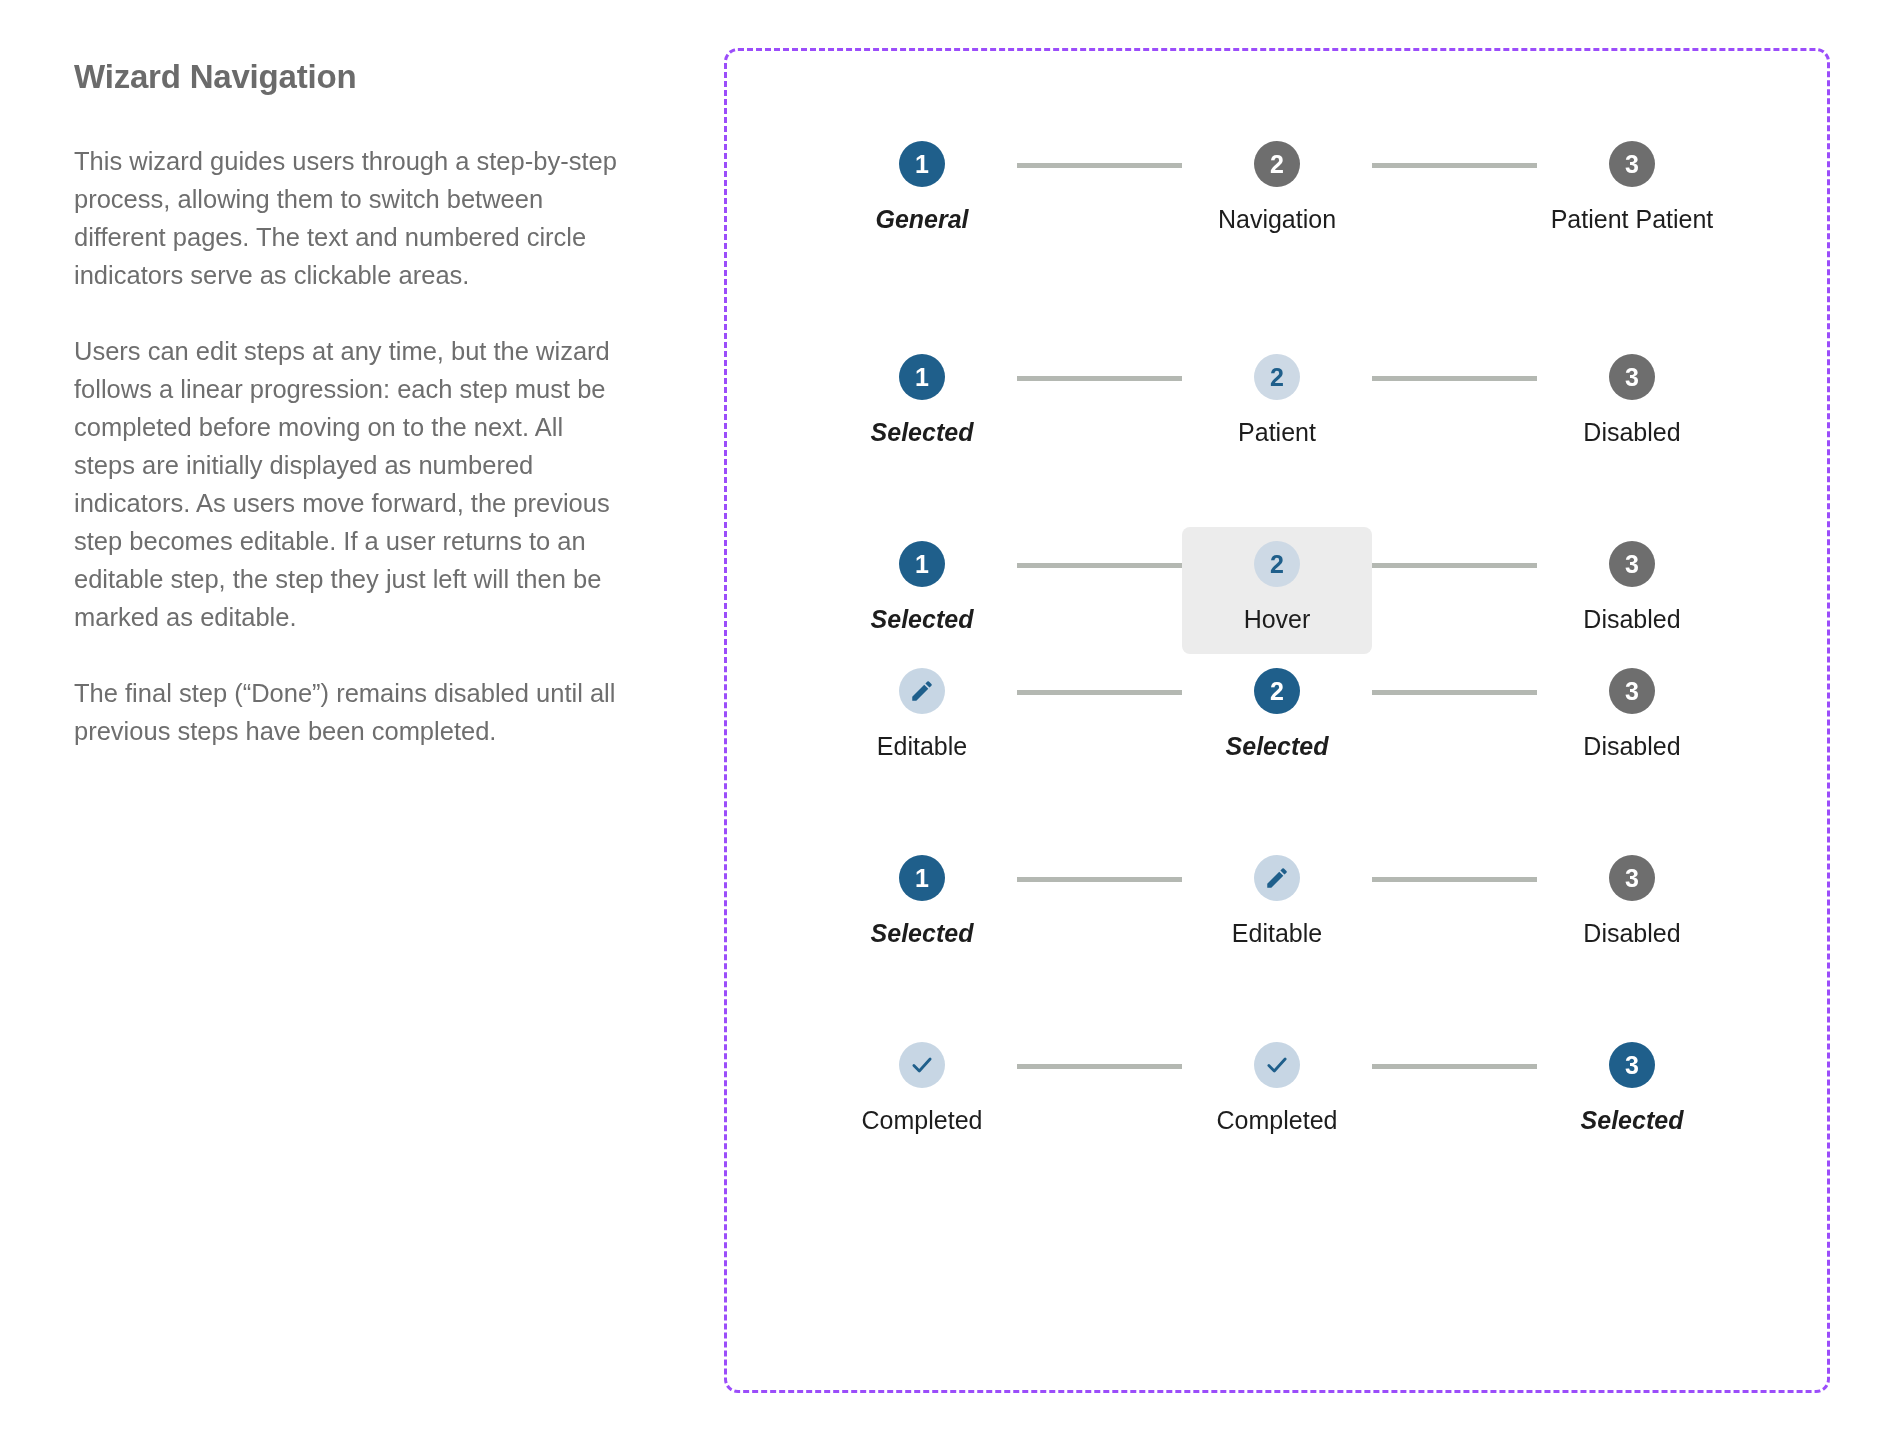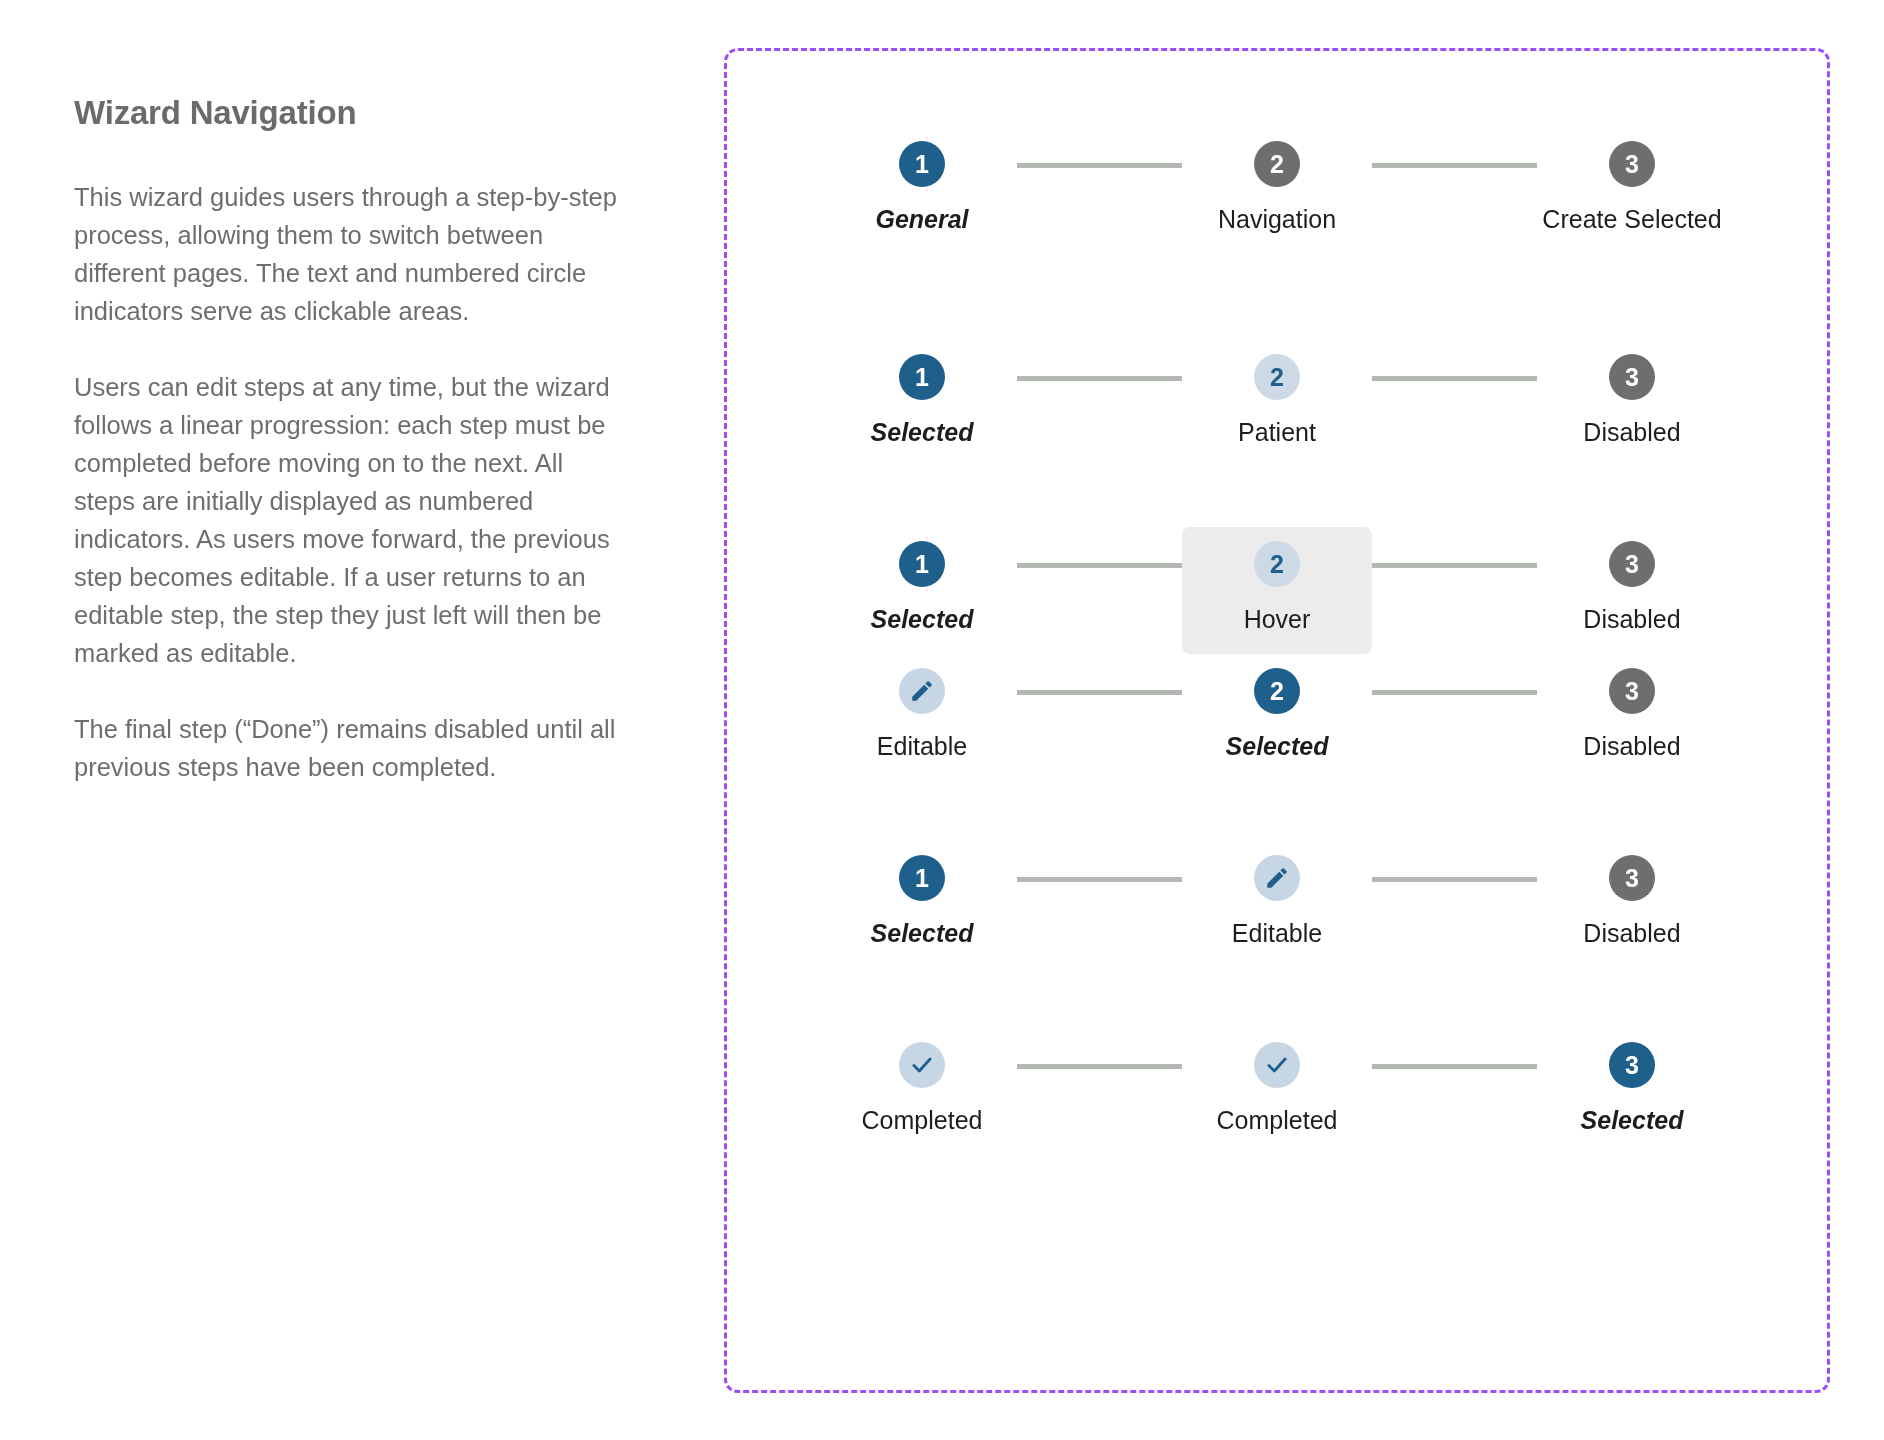--- a/index.html
+++ b/index.html
@@ -16,23 +16,22 @@
     position: relative;
     width: 1884px;
     height: 1440px;
     display: flex;
     align-items: flex-start;
   }
 
   
   .desc-col {
     width: 700px;
-    padding: 46px 0 0 74px;
+    padding: 58px 0 0 74px;
     flex: 0 0 700px;
-    margin-top: 48px;
   }
 
   .desc-title {
     font-size: 33px;
     font-weight: bold;
     color: #6b6b6b;
     letter-spacing: -0.2px;
     margin-bottom: 46px;
   }
 
@@ -162,21 +161,21 @@
                 <div class="step-label bold">General</div>
               </div>
               <div class="connector"></div>
               <div class="step">
                 <div class="circle c-disabled">2</div>
                 <div class="step-label">Navigation</div>
               </div>
               <div class="connector"></div>
               <div class="step">
                 <div class="circle c-disabled">3</div>
-                <div class="step-label">Create Selected</div>
+                <div class="step-label">Patient Patient</div>
               </div>
             </div>
           </div>
           <div style="height: 86px;"></div>
           <div class="wiz-row">
             <div class="wiz-inner">
               <div class="step">
                 <div class="circle c-selected">1</div>
                 <div class="step-label bold">Selected</div>
               </div>

